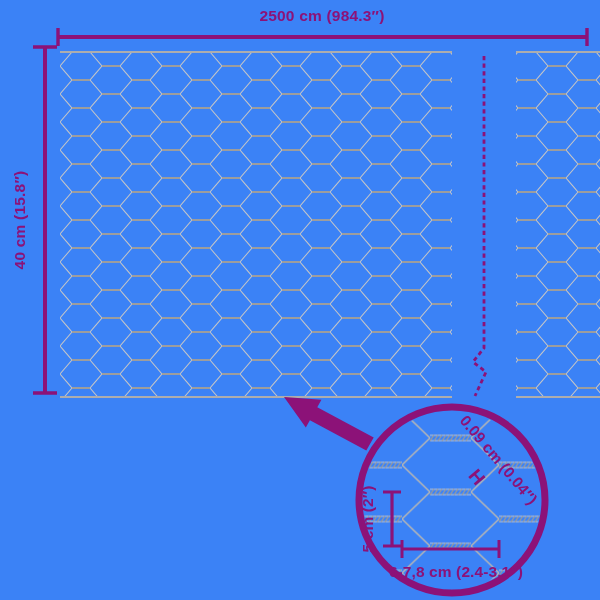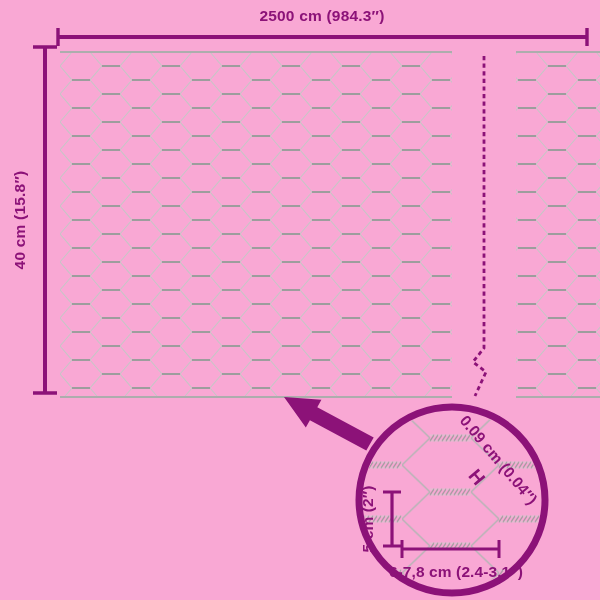--- a/index.html
+++ b/index.html
@@ -4,21 +4,21 @@
 <style>
   :root{
     --accent:#8C1278;
     --wire:#c6c6c6;
     --wire-dark:#9d9d9d;
     --rope:#999999;
     --rope-guide:#cfcfcf;
     --wire-big:#b5b5b5;
   }
   html,body{margin:0;padding:0;background:#ffffff;}
-  .stage{width:600px;height:600px;position:relative;background:#f9a8d4;overflow:hidden;}
+  .stage{width:600px;height:600px;position:relative;background:#3b82f6;overflow:hidden;}
   svg{display:block;}
   text{
     font-family:"Liberation Sans", sans-serif;
     font-weight:bold;
     fill:var(--accent);
   }
   .t-outer{font-size:15.5px;letter-spacing:.2px;}
   .t-inner{font-size:15.5px;letter-spacing:.1px;}
   .t-marker{font-size:19px;}
   .dim{stroke:var(--accent);stroke-width:4;fill:none;}

